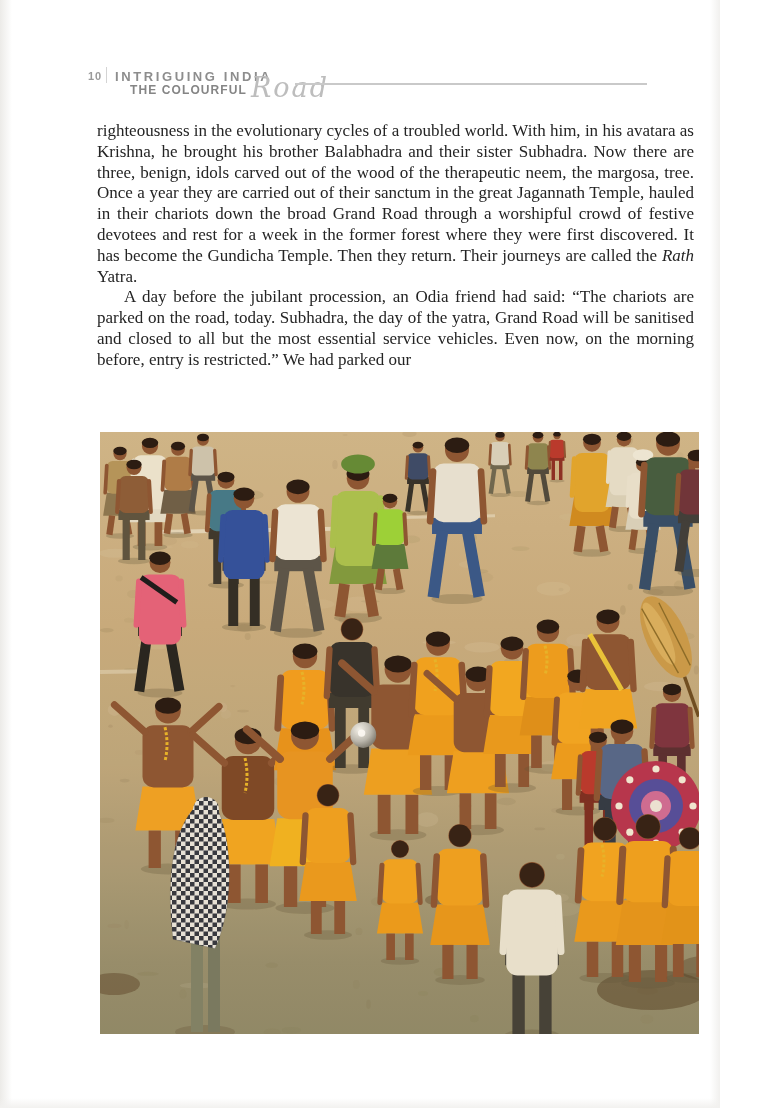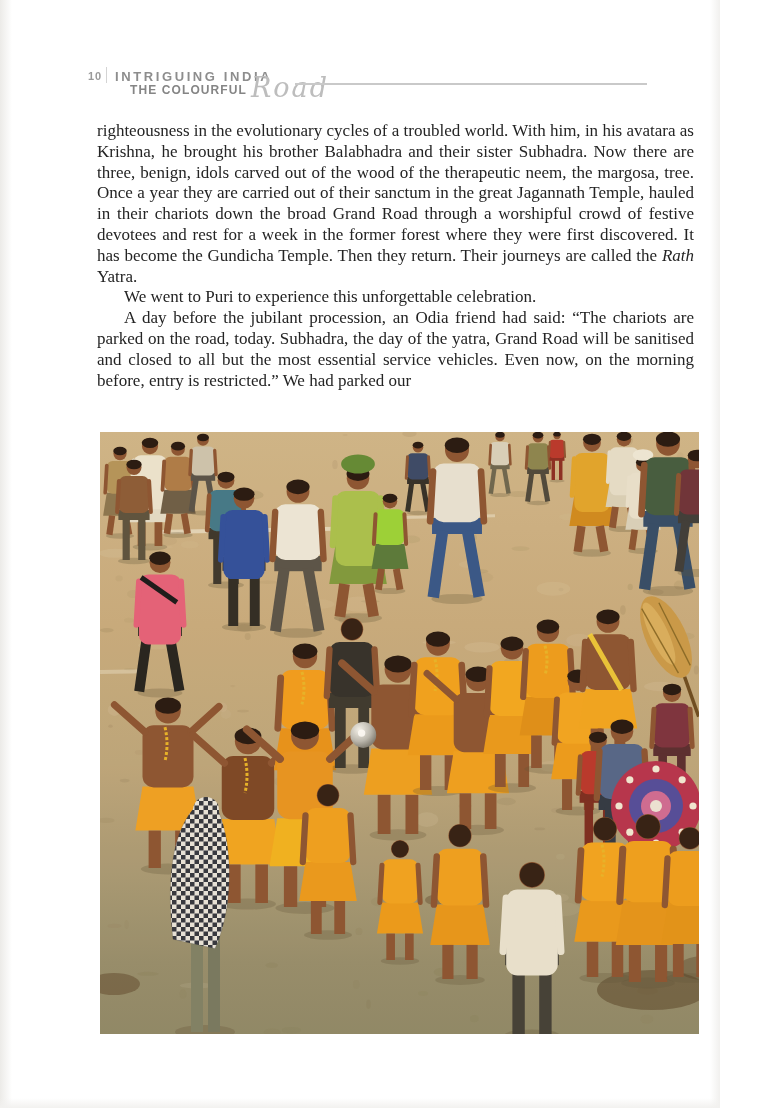--- a/index.html
+++ b/index.html
@@ -44,21 +44,20 @@
     <span class="hdr-num">10</span>
     <span class="hdr-div"></span>
     <span class="hdr-series">INTRIGUING INDIA</span>
     <span class="hdr-sub">THE COLOURFUL</span>
     <span class="hdr-script">Road</span>
     <span class="hdr-rule"></span>
   </div>
 
   <div class="article">
       <p><span>righteousness in the evolutionary cycles of a troubled world. With him, in his avatara as Krishna, he brought his brother Balabhadra and their sister Subhadra. Now there are three, benign, idols carved out of the wood of the therapeutic neem, the margosa, tree. Once a year they are carried out of their sanctum in the great Jagannath Temple, hauled in their chariots down the broad Grand Road through a worshipful crowd of festive devotees and rest for a week in the former forest where they were first discovered. It has become the Gundicha Temple. Then they return. Their journeys are called the </span><em>Rath</em><span> Yatra.</span></p>
-      <p class="indent"><span>We went to Puri to experience this unforgettable celebration.</span></p>
       <p class="indent"><span>A day before the jubilant procession, an Odia friend had said: “The chariots are parked on the road, today. Subhadra, the day of the yatra, Grand Road will be sanitised and closed to all but the most essential service vehicles. Even now, on the morning before, entry is restricted.” We had parked our</span></p>
     </div>
 
   <figure class="photo" style="margin:0" aria-label="Crowd on a sandy road in Puri during Rath Yatra: young men in saffron dhotis dance and clash cymbals; onlookers in everyday clothes walk past; in the foreground a person draped in a black-and-white checked shawl and a man in a white shirt watch the procession.">
       <svg width="599" height="602" viewBox="0 0 599 602" xmlns="http://www.w3.org/2000/svg">
 <defs>
  <linearGradient id="gnd" x1="0" y1="0" x2="0" y2="1">
   <stop offset="0" stop-color="#cfb68c"></stop>
   <stop offset="0.32" stop-color="#c7ac80"></stop>
   <stop offset="0.55" stop-color="#bca67e"></stop>

